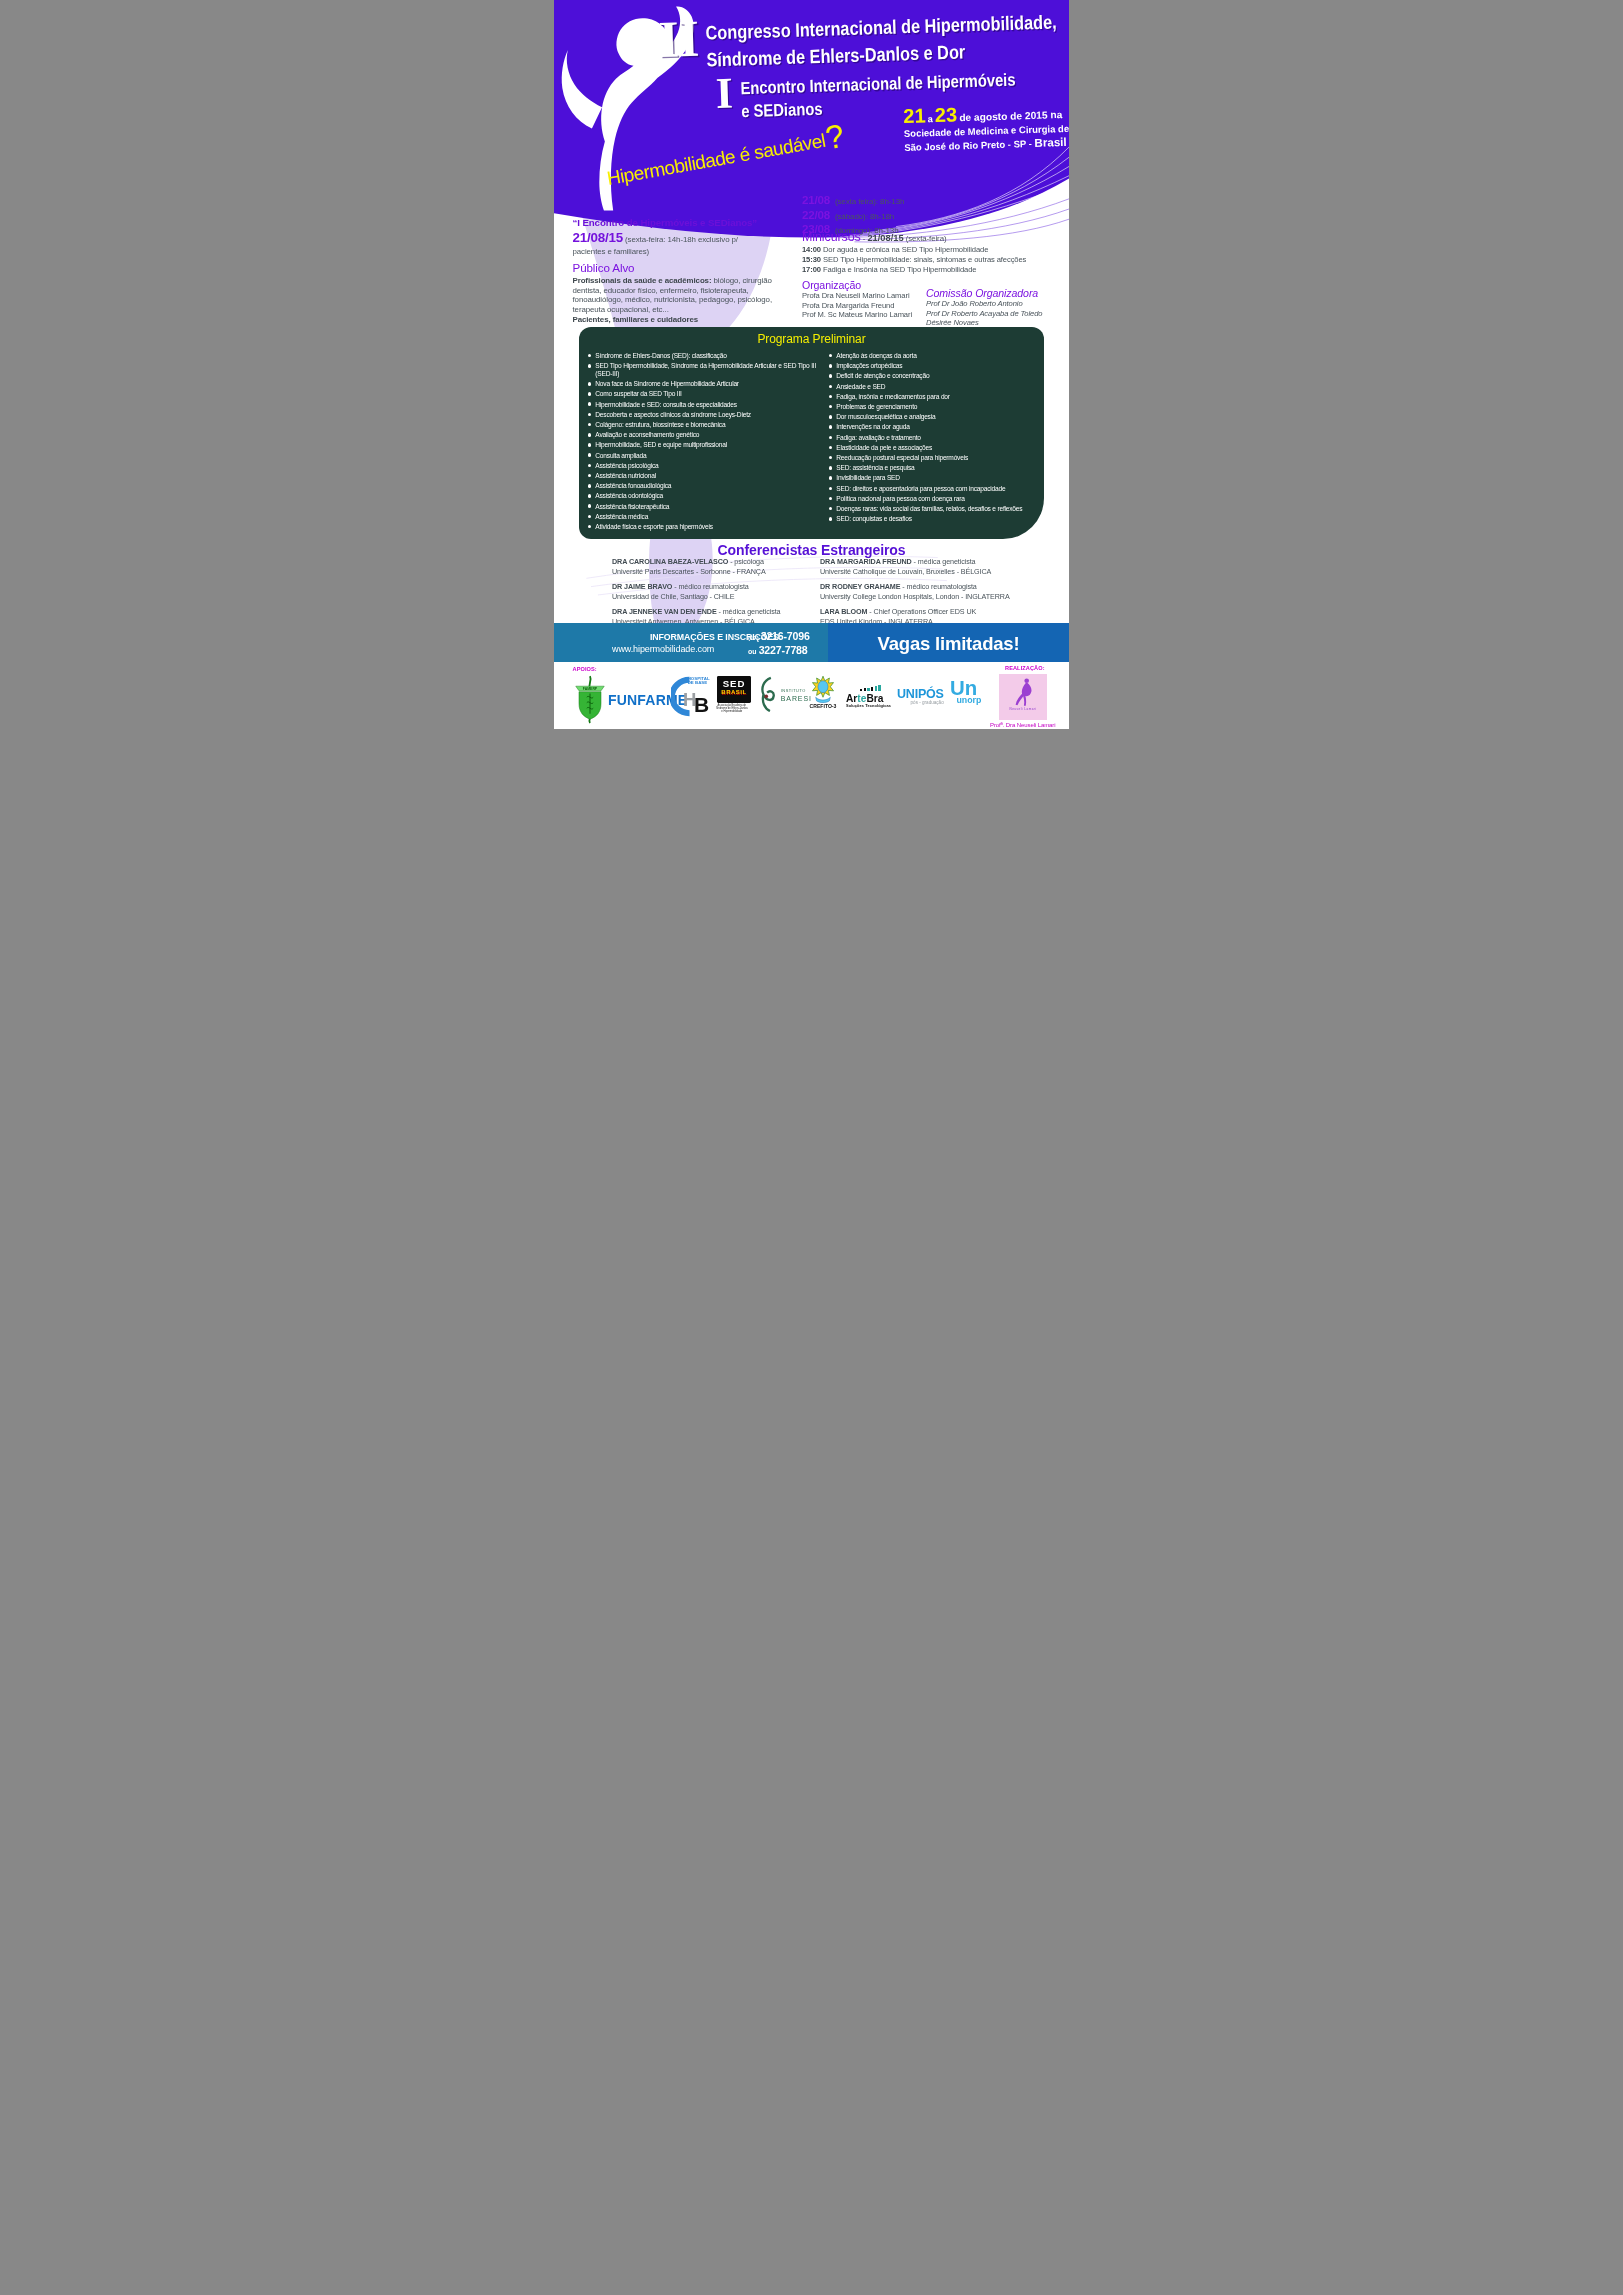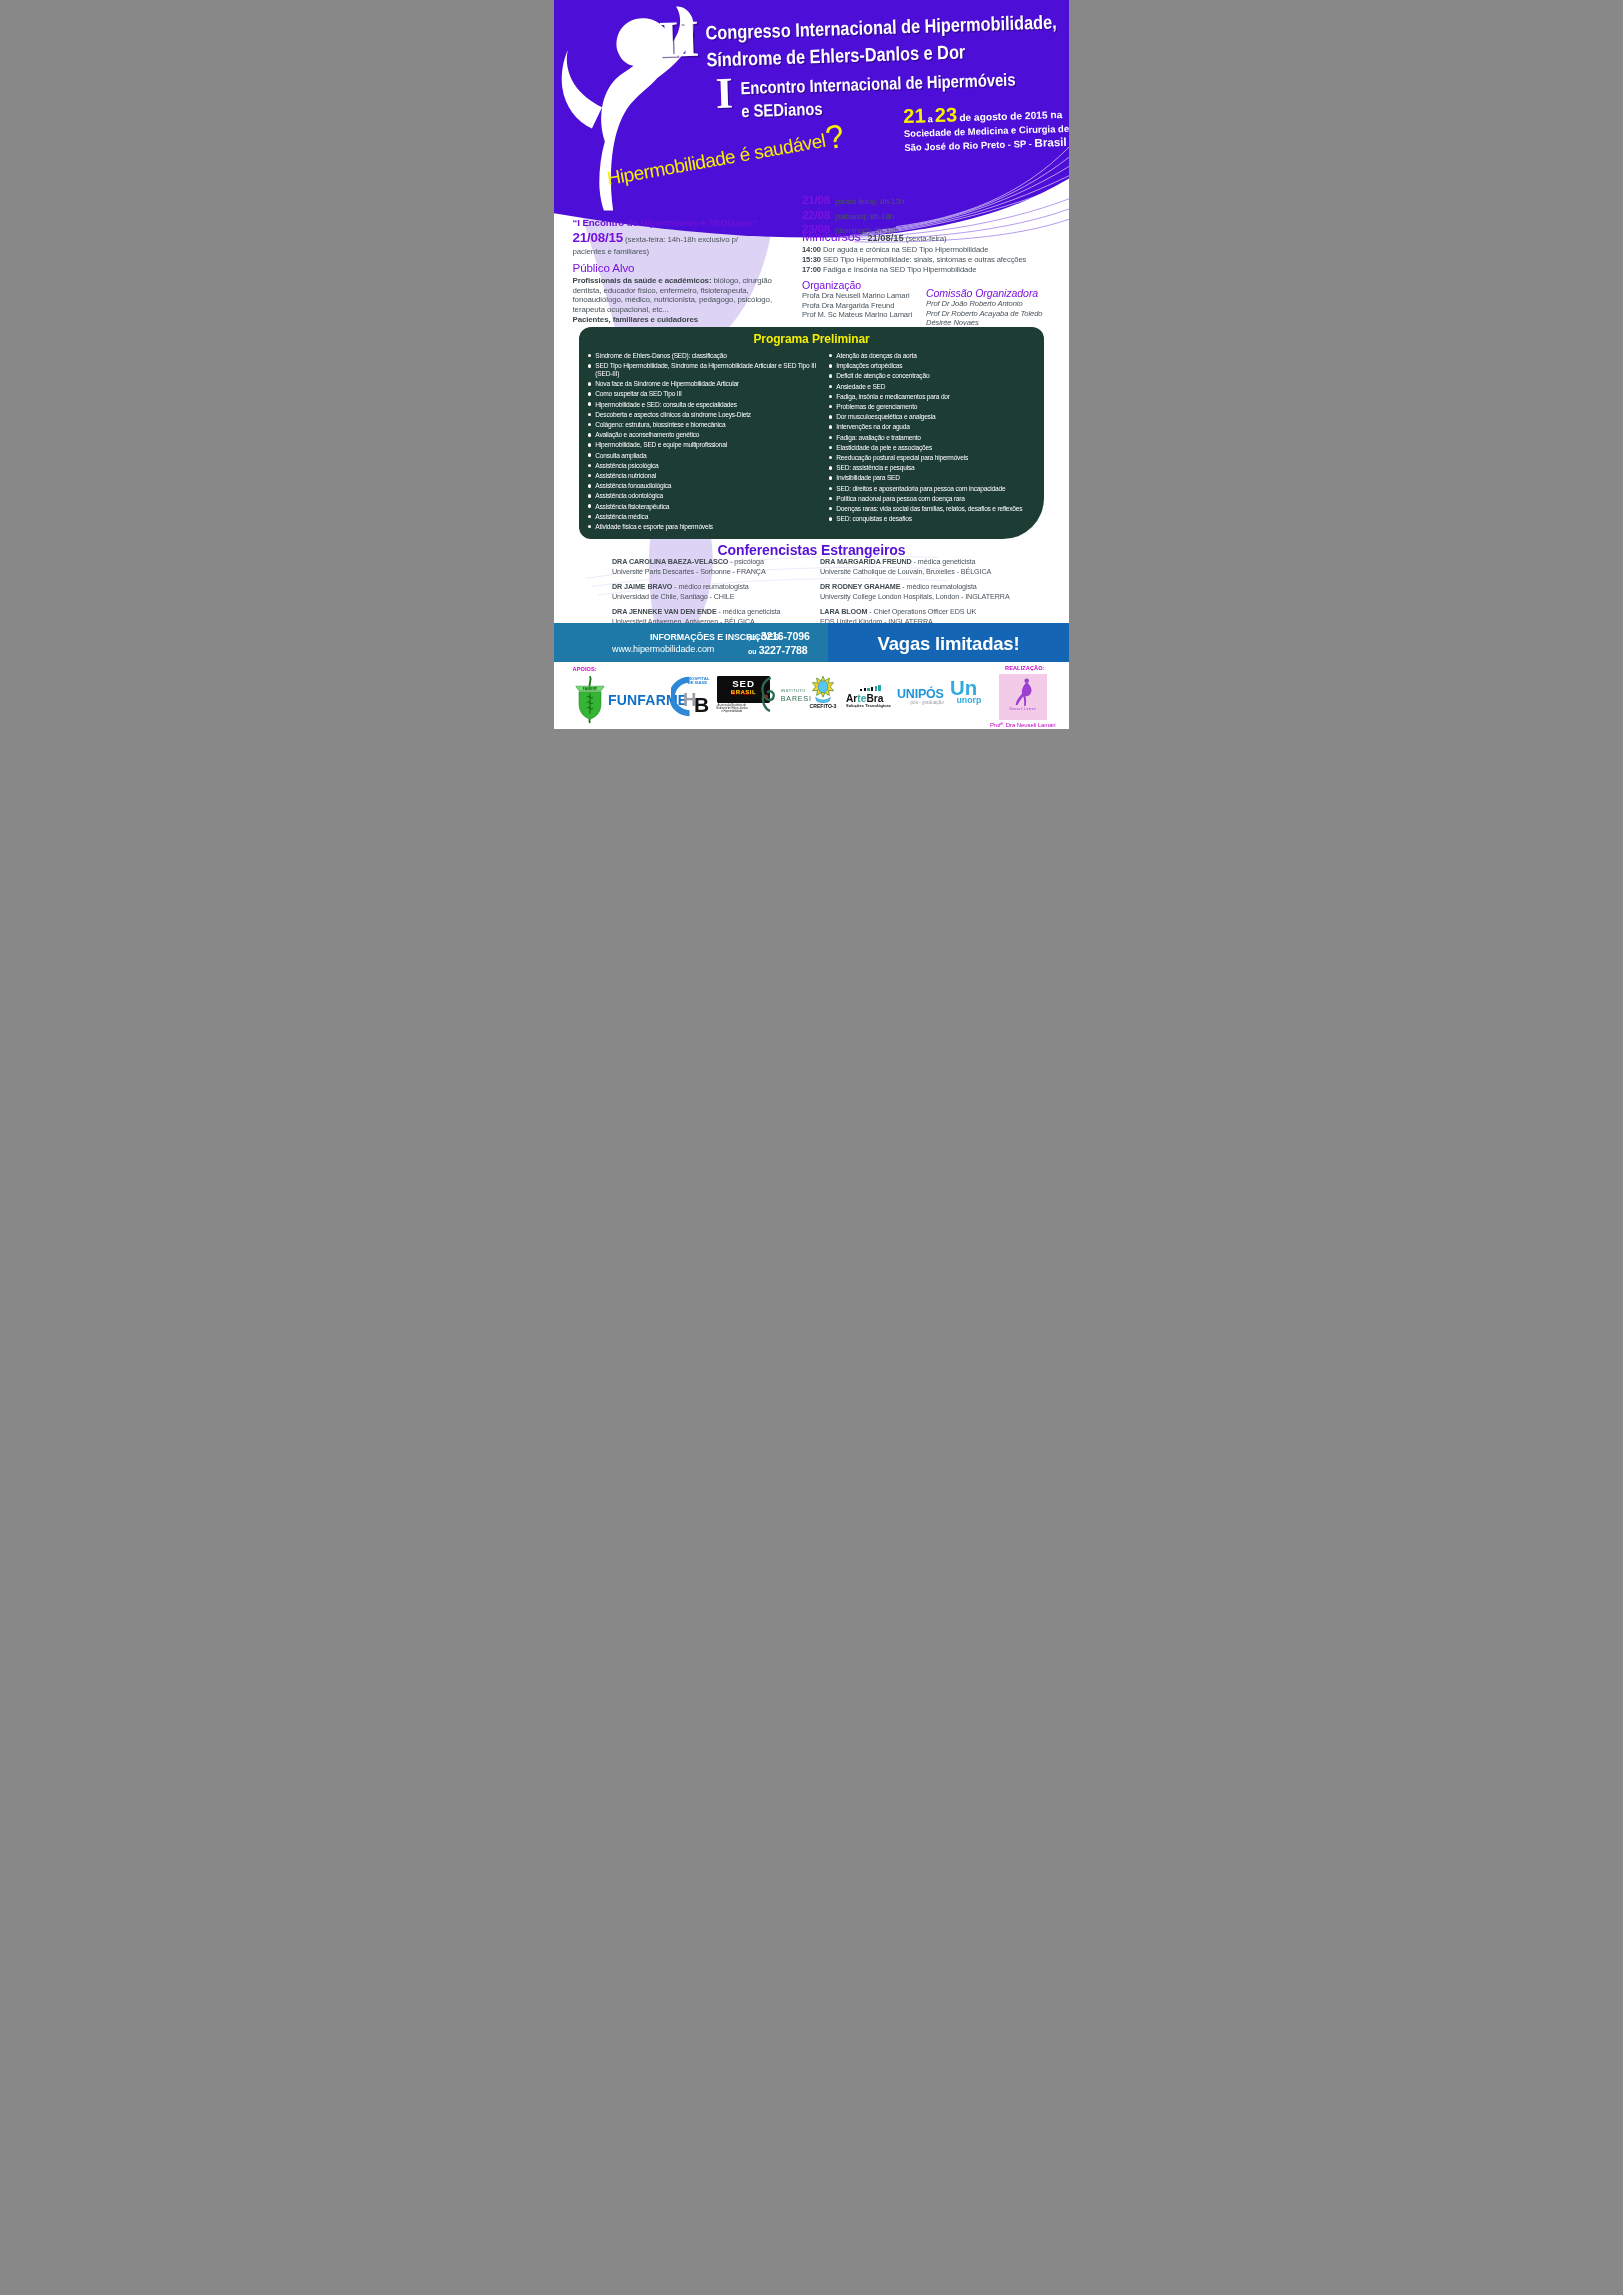--- a/index.html
+++ b/index.html
@@ -44,21 +44,21 @@
   .mini-date{font-size:9.3px; font-weight:700; color:#3e474d;}
   .mini-item{font-size:7.6px; color:#49535a; line-height:10.2px; letter-spacing:-0.1px; white-space:nowrap;}
   .mini-item b{color:#3e474d;}
   .org-h{font-size:10.6px; font-weight:400; color:#7b12e0; letter-spacing:-0.1px;}
   .org-m{font-size:7.6px; color:#49535a; line-height:9.7px; letter-spacing:-0.1px; white-space:nowrap;}
 
   
   .prog-box{left:25.4px; top:327px; width:465px; height:212px; background:#1d3c34;
             border-radius:12px 12px 41px 12px;}
   .prog-title{left:0; top:332px; width:515px; text-align:center;
-              font-size:12px; font-weight:700; color:#f4ee00; letter-spacing:-0.1px;}
+              font-size:12px; font-weight:400; color:#f4ee00; letter-spacing:-0.1px;}
   .plist{list-style:none; margin:0; padding:0;}
   .plist li{position:relative; padding-left:8.3px; color:#fff; font-size:6.6px;
             line-height:1.17; margin-bottom:2.5px; letter-spacing:-0.2px;}
   .plist li::before{content:""; position:absolute; left:0.9px; top:1.9px; width:3.5px; height:3.5px;
             border-radius:50%; background:#fff;}
 
   
   .conf-h{left:0; top:542px; width:515px; text-align:center; font-size:14px;
           font-weight:700; color:#5610d6; letter-spacing:-0.1px;}
   .spk-name{font-size:7.2px; font-weight:700; color:#414b52; letter-spacing:-0.1px;}
@@ -76,21 +76,21 @@
   .c-or{font-size:7px; font-weight:700; color:#fff;}
   .vagas{width:241px; text-align:center; font-size:18.5px; font-weight:700; color:#fff; letter-spacing:-0.2px;}
 
   
   .magenta{color:#cc00cc;}
   .ft-label{font-size:5.6px; font-weight:700; letter-spacing:0.1px;}
   .funfarme{font-size:14px; font-weight:700; color:#1170c8; letter-spacing:0.2px;}
   .hb-text{font-size:4.4px; font-weight:700; color:#2f87d7; line-height:4.6px;}
   .hb-h{font-size:18.5px; font-weight:700; color:#9b9fa3; line-height:1;}
   .hb-b{font-size:21px; font-weight:700; color:#121212; line-height:1;}
-  .sed-box{width:53px; height:27px; background:#0d0d0d; border-radius:1.4px; text-align:center; padding-top:2.8px;}
+  .sed-box{width:34px; height:27px; background:#0d0d0d; border-radius:1.4px; text-align:center; padding-top:2.8px;}
   .sed-sed{font-size:9.7px; font-weight:700; color:#fff; letter-spacing:0.9px; line-height:10.2px; display:block;}
   .sed-brasil{font-size:6px; font-weight:700; color:#ffd400; text-shadow:0.5px 0.5px 0 #c40000; letter-spacing:0.5px; display:block;}
   .sed-cap{font-size:2.6px; color:#222; line-height:3px; text-align:center; width:37px;}
   .baresi-t1{font-size:3.9px; color:#2c6b4e; letter-spacing:0.5px; font-weight:400;}
   .baresi-t2{font-size:7px; color:#2c6b4e; letter-spacing:0.9px; font-weight:400;}
   .crefito{font-size:5.1px; font-weight:900; color:#111;}
   .artebra{font-size:10.2px; font-weight:700; color:#111; line-height:9.3px;}
   .artebra .te{color:#2aa8a0;}
   .artebra-cap{font-size:3.9px; font-weight:700; color:#111; letter-spacing:0.1px;}
   .sq{display:inline-block; width:2.3px; margin-right:1.4px; background:#111;}

